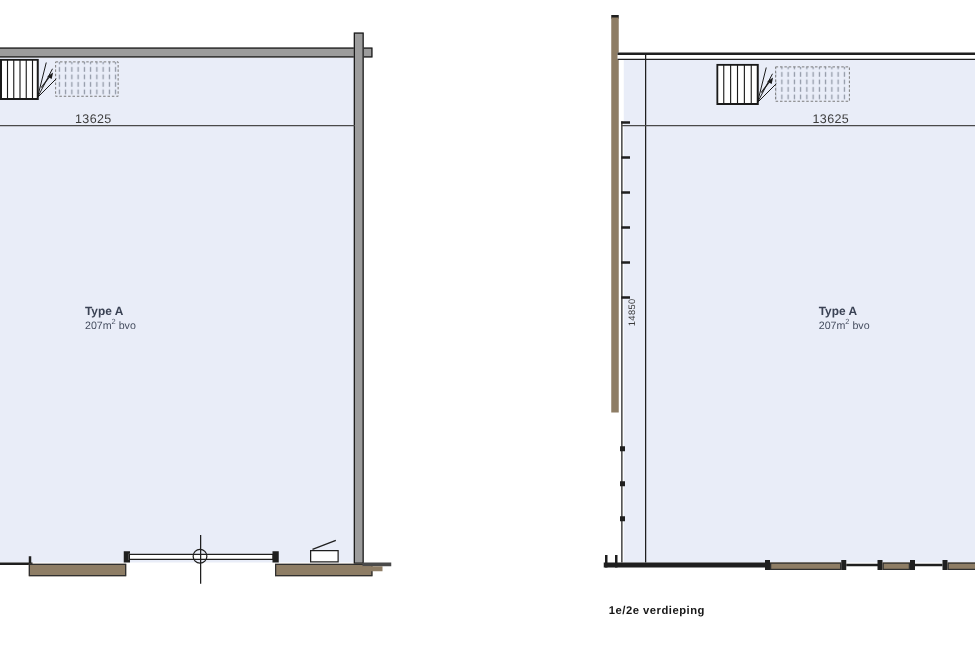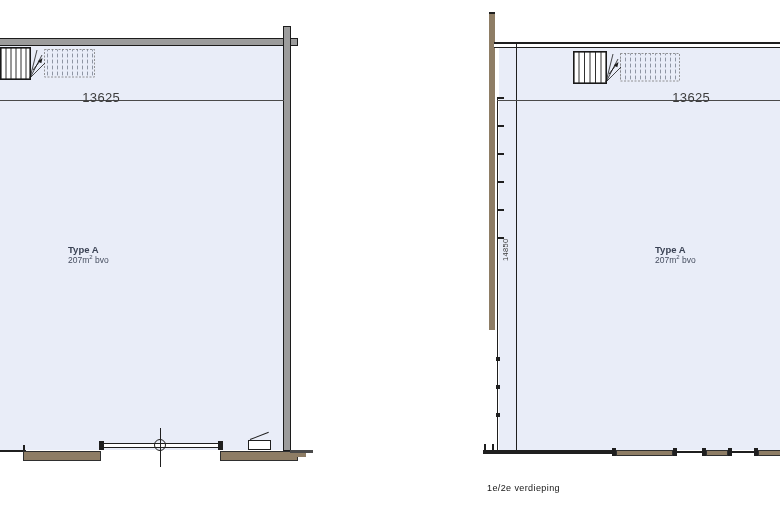--- a/index.html
+++ b/index.html
@@ -8,35 +8,35 @@
     font-family:"Liberation Sans","DejaVu Sans",sans-serif;
   }
   .abs{position:absolute;box-sizing:border-box;}
   .floor{background:#e9edf8;}
   .wall-grey{background:#9c9c9c;border:1px solid #1c1c1c;}
   .brown{background:#8e7d65;border:1px solid #2f2f2f;}
   .brown-plain{background:#8e7d65;}
   .dark{background:#1f1f1f;}
   .dimline{border-top:1px solid #4a4a4a;height:0;}
   .dimtext{
-    color:#3c3c3c;font-size:13px;letter-spacing:0.3px;text-align:right;
+    color:#3c3c3c;font-size:10px;letter-spacing:0.3px;text-align:left;
     white-space:nowrap;line-height:1;
   }
   .dimtext-v{
     color:#3c3c3c;font-size:7.5px;letter-spacing:0.3px;line-height:1;
     writing-mode:vertical-rl;transform:rotate(180deg);text-align:center;white-space:nowrap;
   }
   .type-label{color:#3a4254;line-height:1.2;white-space:nowrap;}
   .type-label .t{font-weight:bold;font-size:9.5px;}
   .type-label .a{font-size:8.5px;color:#454d5f;}
   .type-label sup{font-size:6px;vertical-align:super;line-height:0;}
   .doorpanel{background:#ffffff;border:1px solid #1f1f1f;}
   .circle-marker{border:1px solid #1f1f1f;border-radius:50%;background:transparent;}
   .topwall-thin{background:#ffffff;border-top:2px solid #1f1f1f;border-bottom:1px solid #1f1f1f;}
-  .caption{color:#161616;font-weight:normal;font-size:9px;letter-spacing:0.4px;white-space:nowrap;}
+  .caption{color:#161616;font-weight:bold;font-size:9px;letter-spacing:0.4px;white-space:nowrap;}
   .diag{background:#1f1f1f;height:1px;transform-origin:left center;}
   svg{position:absolute;display:block;}
 </style>
 </head>
 <body>
 
 <div class="canvas">
 
   <div>
 

